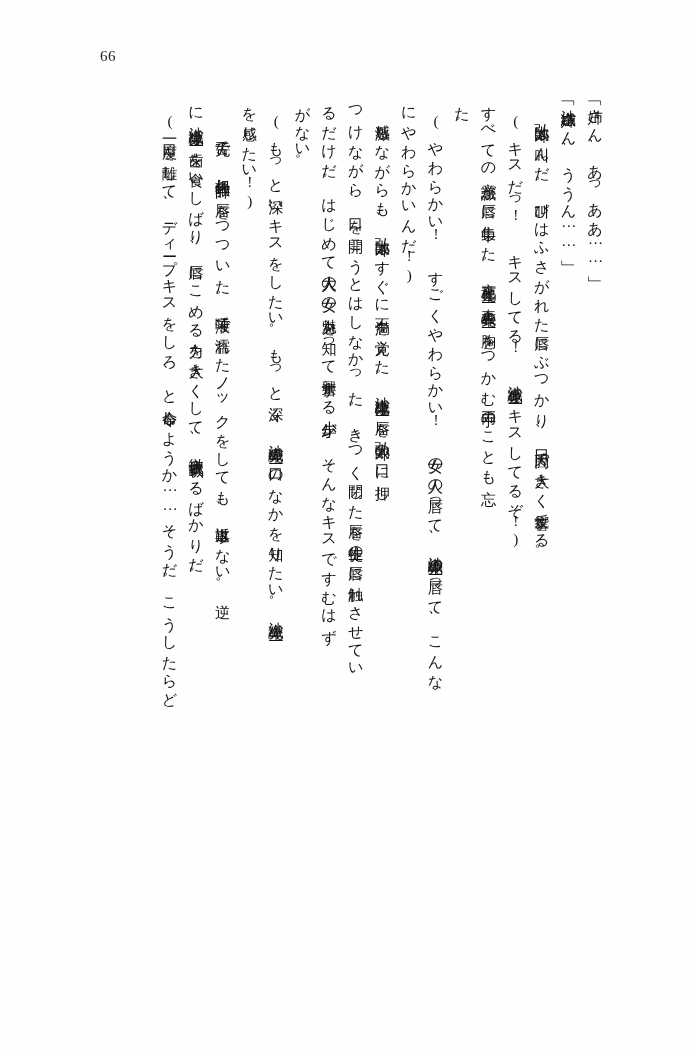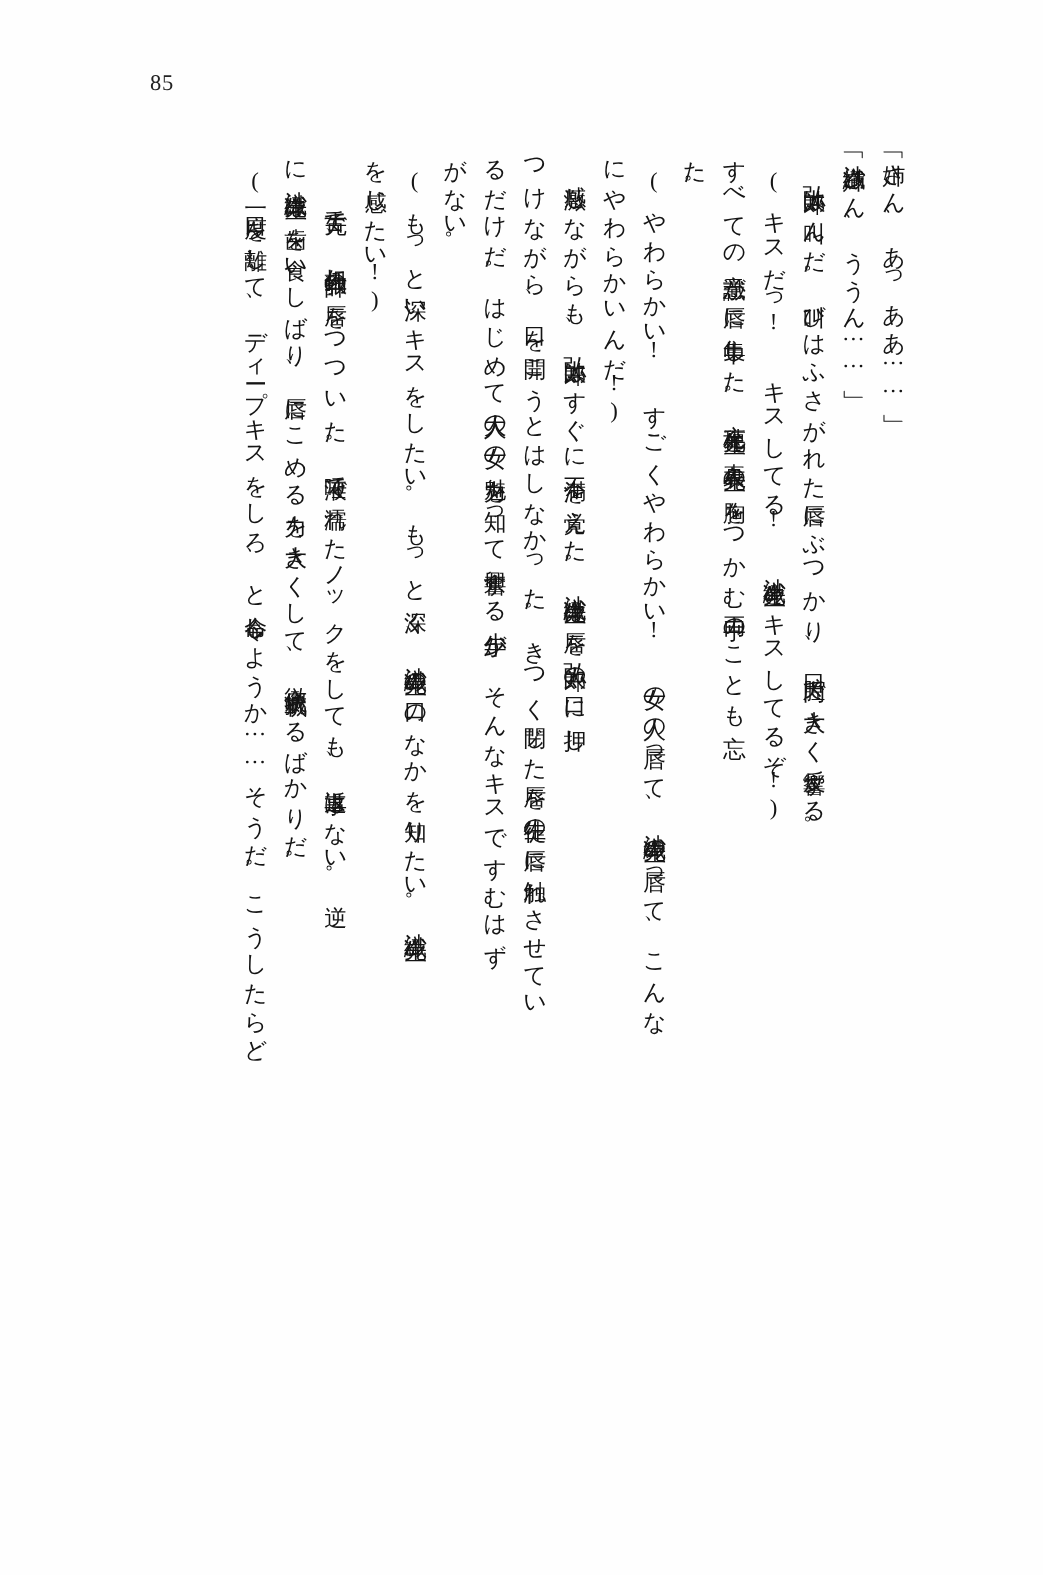--- a/index.html
+++ b/index.html
@@ -54,21 +54,21 @@
     font-feature-settings: "vert" 1;
   }
   .line.indent1 { padding-top: 16px; }
   .line.indent2 { padding-top: 32px; }
 </style>
 </head>
 <body>
 
 <div class="page">
 
-  <div class="page-number">85</div>
+  <div class="page-number">66</div>
 
   <div class="text-body">
     <div class="line indent0">「姉さん、あっああ……」</div>
     <div class="line indent0">「沙織姉さん、ううん……」</div>
     <div class="line indent1">弘太郎は叫んだ。叫びはふさがれた唇にぶつかり、口腔内で大きく反響する。</div>
     <div class="line indent1">(キスだっ! キスしてる!　沙織先生とキスしてるぞ!)</div>
     <div class="line indent0">すべての意識が唇に集中した。充穂先生と真衣先生の胸をつかむ両手のことも忘</div>
     <div class="line indent0">た。</div>
     <div class="line indent1">(やわらかい!　すごくやわらかい!　女の人の唇って、沙織先生の唇って、こんな</div>
     <div class="line indent0">にやわらかいんだ!)</div>

